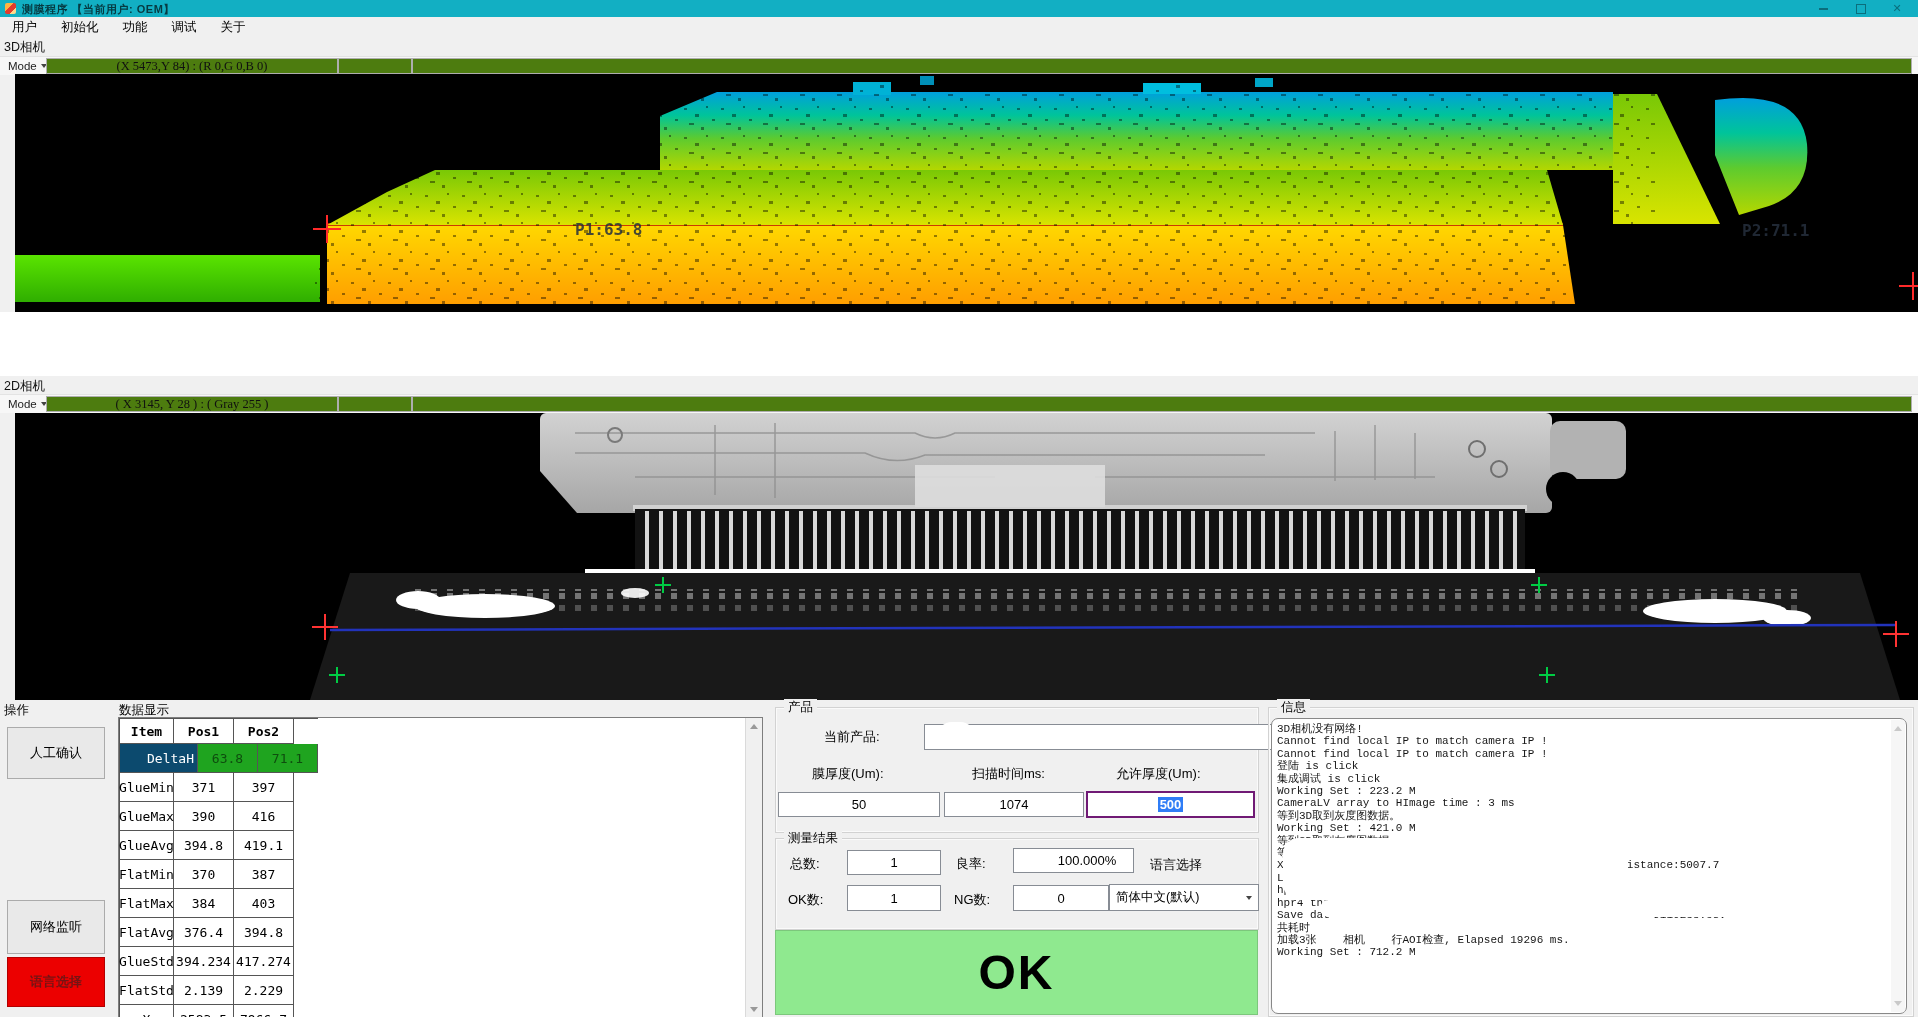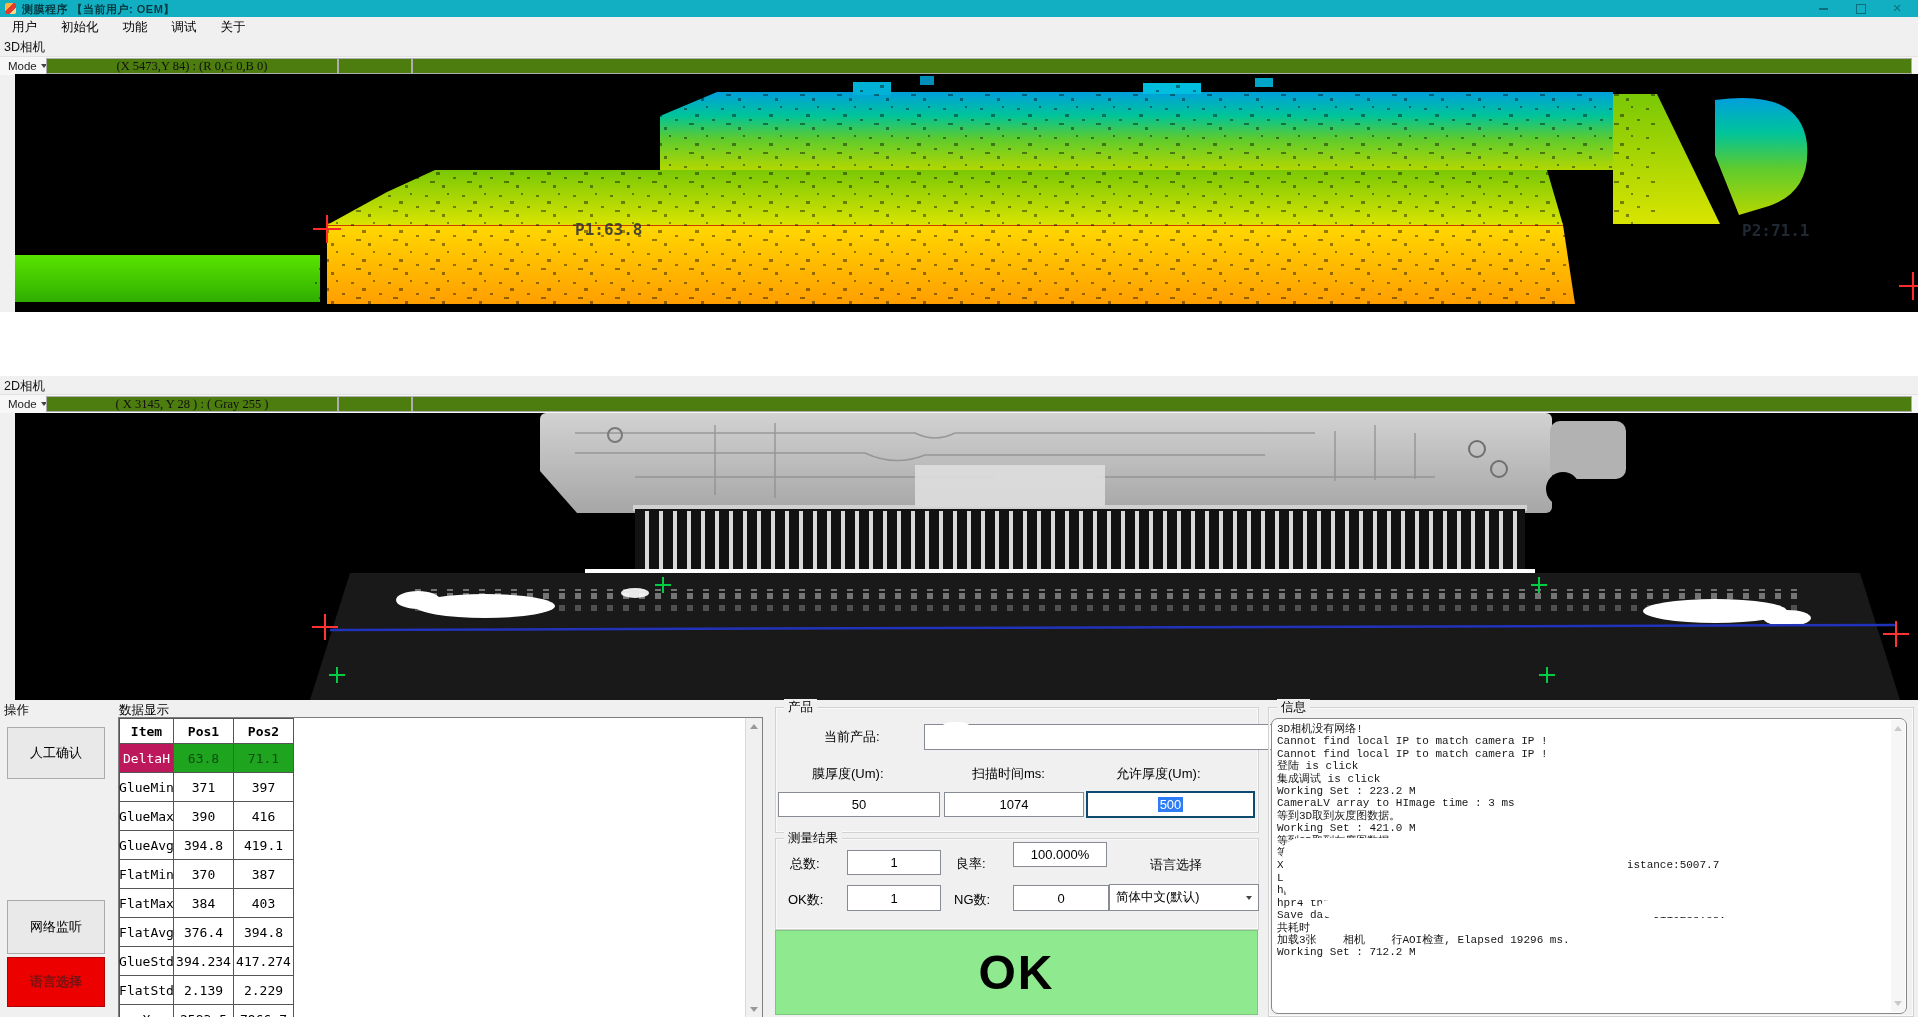--- a/index.html
+++ b/index.html
@@ -41,41 +41,41 @@
   .field-left{justify-content:flex-start;}
   .lbl{position:absolute;font-size:13px;white-space:nowrap;}
   
   .tblwrap{position:absolute;left:118px;top:717px;width:643px;height:300px;background:#fff;border:1px solid #7e7e7e;overflow:hidden;}
   .tbl{position:absolute;left:0;top:0;border-left:1px solid #555;border-top:1px solid #555;
        font-family:"DejaVu Sans Mono",monospace;font-size:13px;}
   .trow{display:flex;height:29px;}
   .trow-head{height:25px;font-weight:bold;}
   .tc{border-right:1px solid #555;border-bottom:1px solid #555;display:flex;align-items:center;justify-content:center;background:#fff;}
   .tc-item{width:53px;}.tc-p1{width:59px;}.tc-p2{width:59px;}
-  .sel .tc-item{background:#be185d;color:#fff;}
+  .sel .tc-item{background:#0c4a6e;color:#fff;padding-left:24px;}
   .sel .tc-p1,.sel .tc-p2{background:#1fa41f;color:#0e4d0e;}
   .vscroll{position:absolute;right:0;top:0;width:16px;height:100%;background:#f0f0f0;border-left:1px solid #dadada;}
   .varrow{position:absolute;left:4px;width:0;height:0;border-left:4px solid transparent;border-right:4px solid transparent;}
   .varrow-up{top:6px;border-bottom:5px solid #999;}
   .varrow-down{bottom:6px;border-top:5px solid #999;}
   
   .combo{position:absolute;background:#fff;border:1px solid #878c94;font-size:12.5px;display:flex;align-items:center;padding-left:6px;}
   .combo .tri-down{position:absolute;right:6px;}
   
   .okbox{position:absolute;left:775px;top:930px;width:481px;height:83px;background:#8fe98f;border:1px solid #7cc77c;
          display:flex;align-items:center;justify-content:center;font-size:48px;font-weight:bold;color:#000;letter-spacing:2px;}
   
   .log{position:absolute;background:#fff;border:1px solid #888;overflow:hidden;
        font-family:"Liberation Mono",monospace;font-size:11px;line-height:12.4px;color:#161616;padding:4px 5px;}
   .log div{white-space:pre;}
   .logscroll{position:absolute;right:1px;top:1px;bottom:1px;width:14px;background:#f6f6f6;}
   .blob{position:absolute;background:#fff;border-radius:16px;z-index:5;}
   
   .sel-text{background:#2f7df6;color:#fff;padding:0 2px;}
-  .focus-field{border:2px solid #0c4a6e;}
+  .focus-field{border:2px solid #701a75;font-weight:bold;}
 </style>
 </head>
 <body>
 
 <div id="app">
 
   <div class="titlebar">
     <div class="appicon"></div>
     <div class="title-text">测膜程序 【当前用户: OEM】</div>
     <div class="win-btn wb-min">
@@ -342,21 +342,21 @@
     <div class="field focus-field" style="left:310px;top:83px;width:165px;height:23px;">
       <span class="sel-text">500</span>
     </div>
   </div>
 
   <div class="group" style="left:775px;top:838px;width:482px;height:90px;">
     <div class="group-label">测量结果</div>
     <div class="lbl" style="left:14px;top:16px;">总数:</div>
     <div class="field" style="left:71px;top:11px;width:92px;height:23px;">1</div>
     <div class="lbl" style="left:180px;top:16px;">良率:</div>
-    <div class="field" style="left:237px;top:3px;width:92px;height:23px;">100.000%</div>
+    <div class="field" style="left:237px;top:9px;width:92px;height:23px;padding-left:27px;">100.000%</div>
     <div class="lbl" style="left:374px;top:17px;">语言选择</div>
     <div class="lbl" style="left:12px;top:52px;">OK数:</div>
     <div class="field" style="left:71px;top:46px;width:92px;height:24px;">1</div>
     <div class="lbl" style="left:178px;top:52px;">NG数:</div>
     <div class="field" style="left:237px;top:46px;width:94px;height:24px;">0</div>
     <div class="combo" style="left:333px;top:45px;width:142px;height:25px;">
       <span>简体中文(默认)</span>
       <span class="tri-down"></span>
     </div>
   </div>

